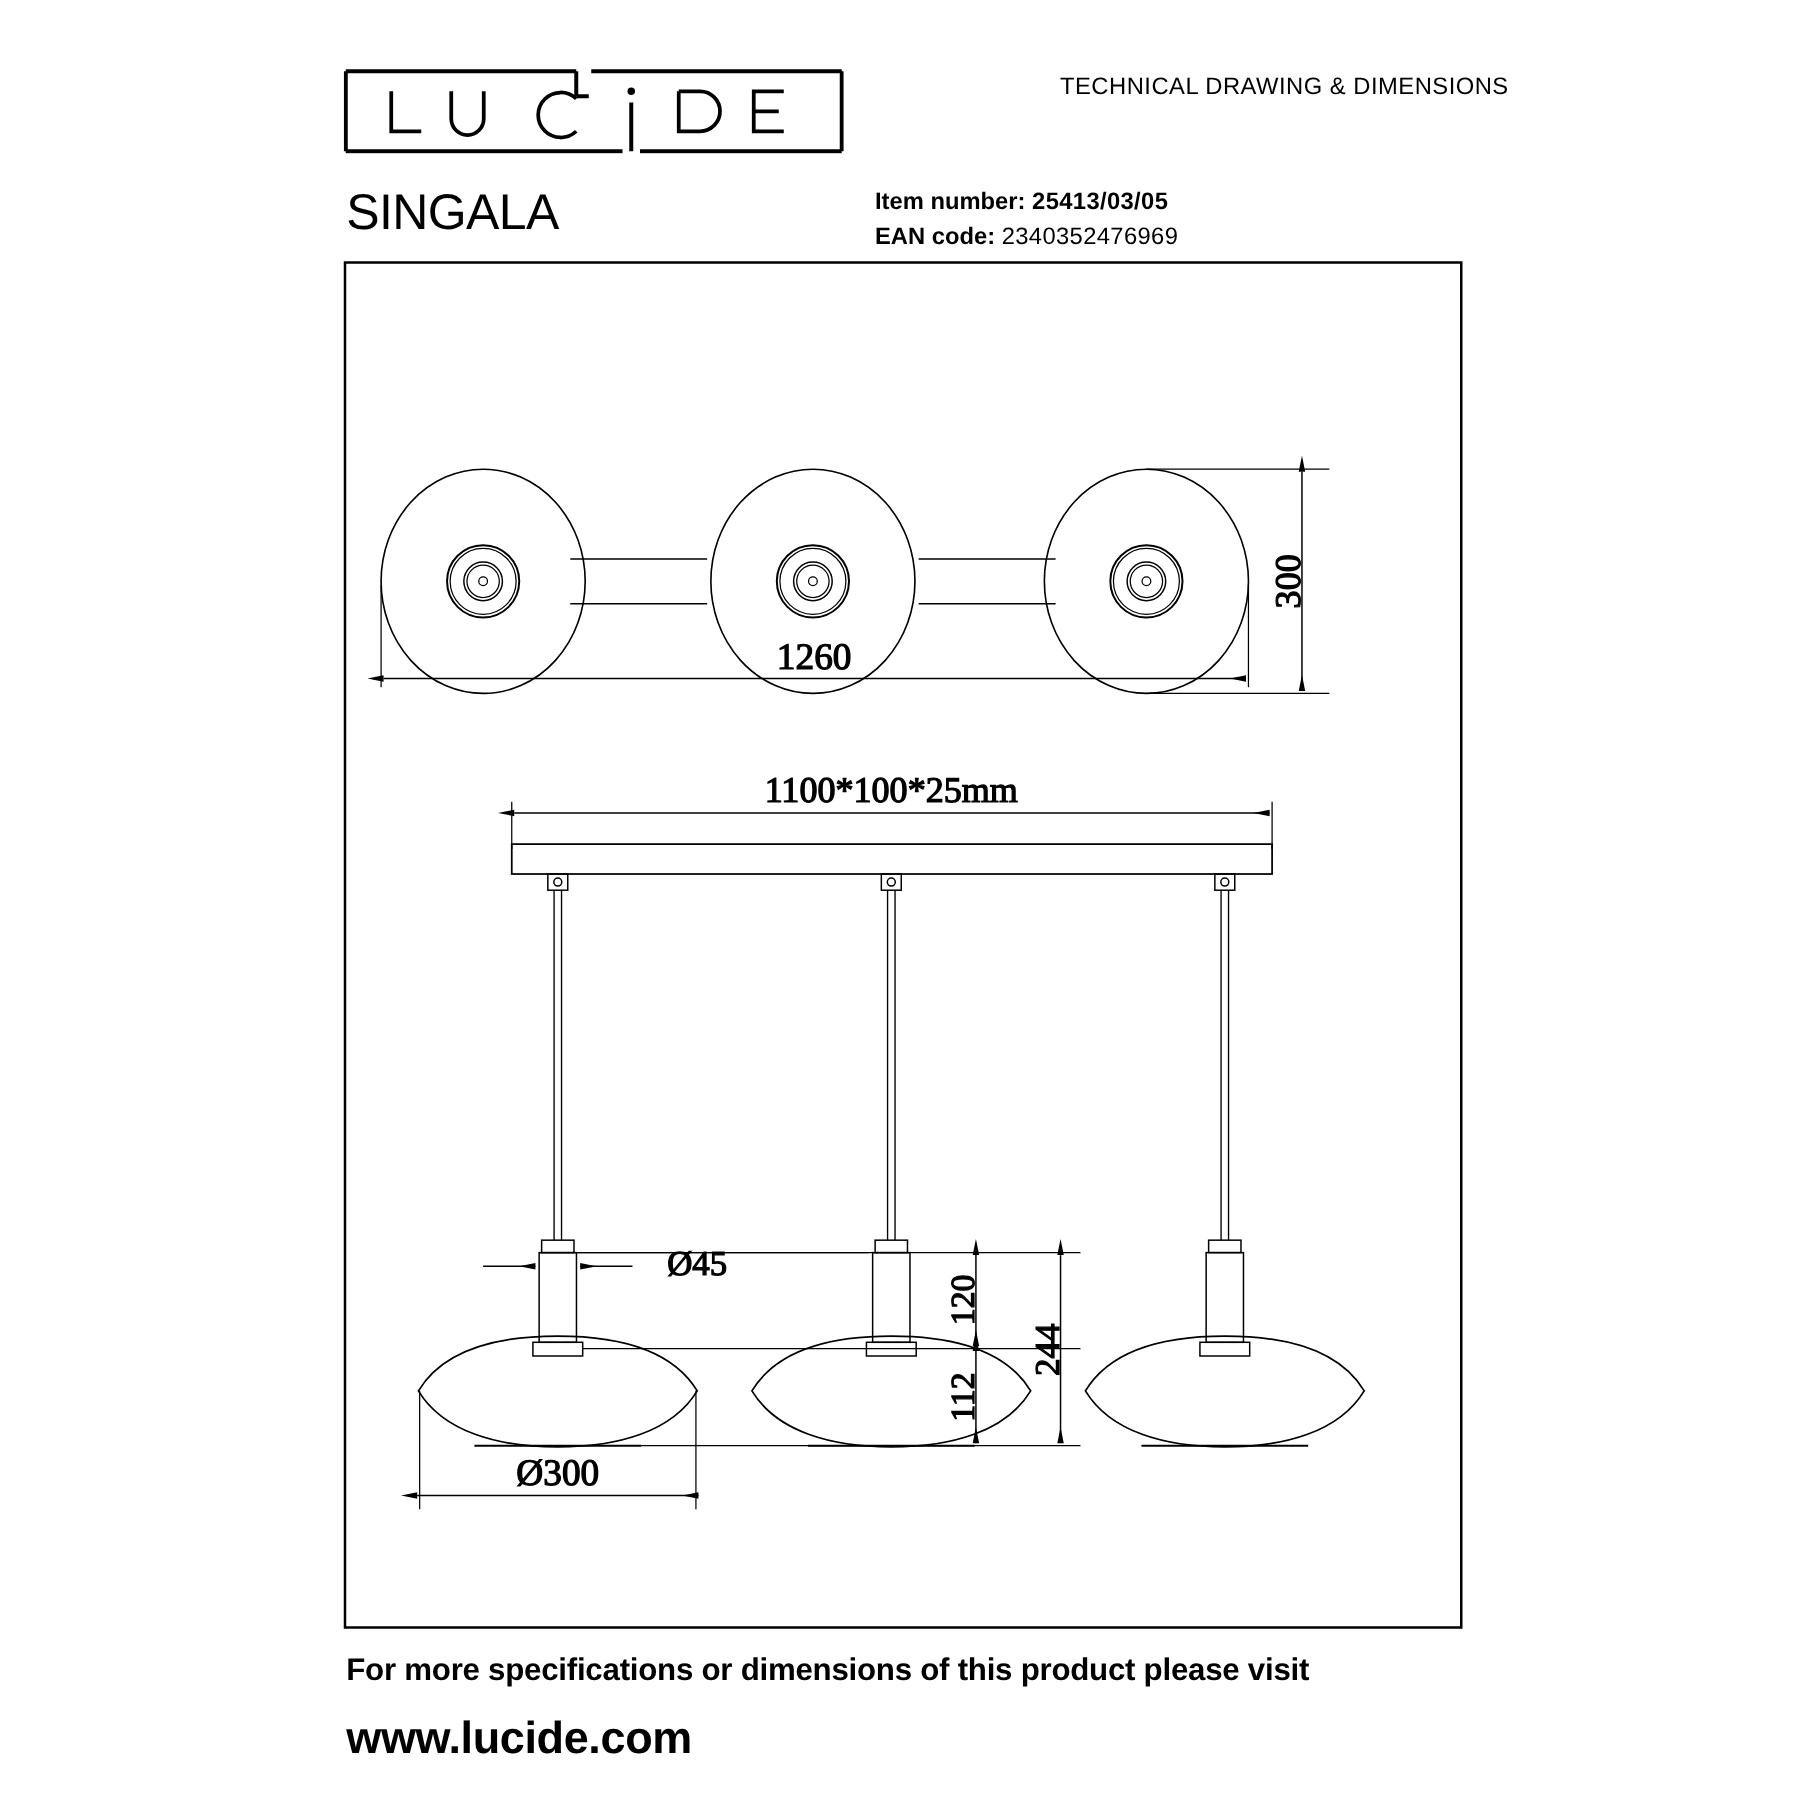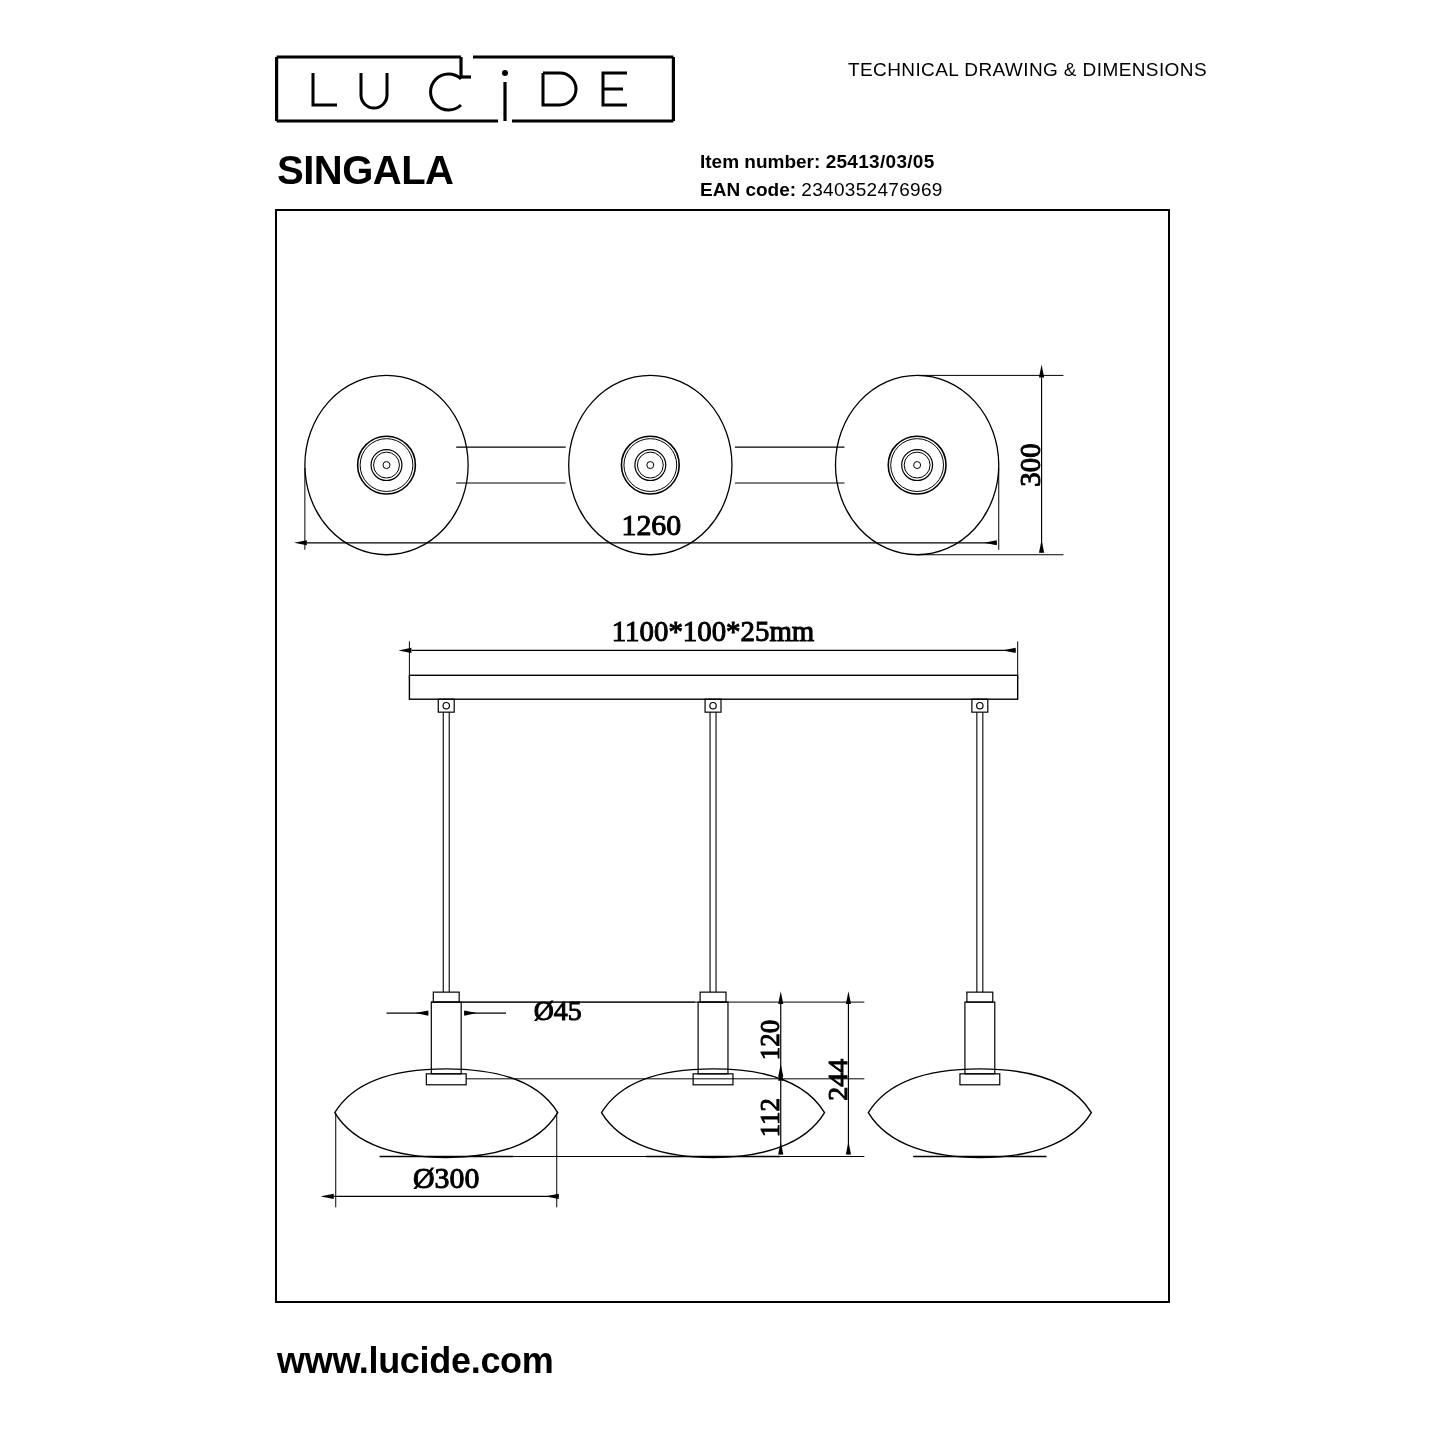--- a/index.html
+++ b/index.html
@@ -32,21 +32,21 @@
     letter-spacing: 0.4px;
     color: #000;
     white-space: nowrap;
     font-family: "Liberation Sans", sans-serif;
   }
   #product-title {
     position: absolute;
     left: 277px;
     top: 148px;
     font-size: 40px;
-    font-weight: bold;
+    font-weight: normal;
     letter-spacing: -0.5px;
     color: #000;
     white-space: nowrap;
   }
   #item-block {
     position: absolute;
     left: 700px;
     top: 148px;
     font-size: 19px;
     color: #000;
@@ -327,16 +327,17 @@
           <line x1="59" y1="905" x2="59" y2="1000" stroke-width="1"></line>
           <line x1="281" y1="905" x2="281" y2="1000" stroke-width="1"></line>
           <line x1="57" y1="989" x2="283" y2="989" stroke-width="1.2" marker-start="url(#arrL)" marker-end="url(#arrR)"></line>
           <text class="dimtext" x="170" y="981" font-size="30" text-anchor="middle">Ø300</text>
         </g>
       </g>
     </svg>
   </div>
 
   <div id="footer">
+    <div id="footer-line1">For more specifications or dimensions of this product please visit</div>
     <div id="footer-line2">www.lucide.com</div>
   </div>
 
 </div>
 
 </body></html>

